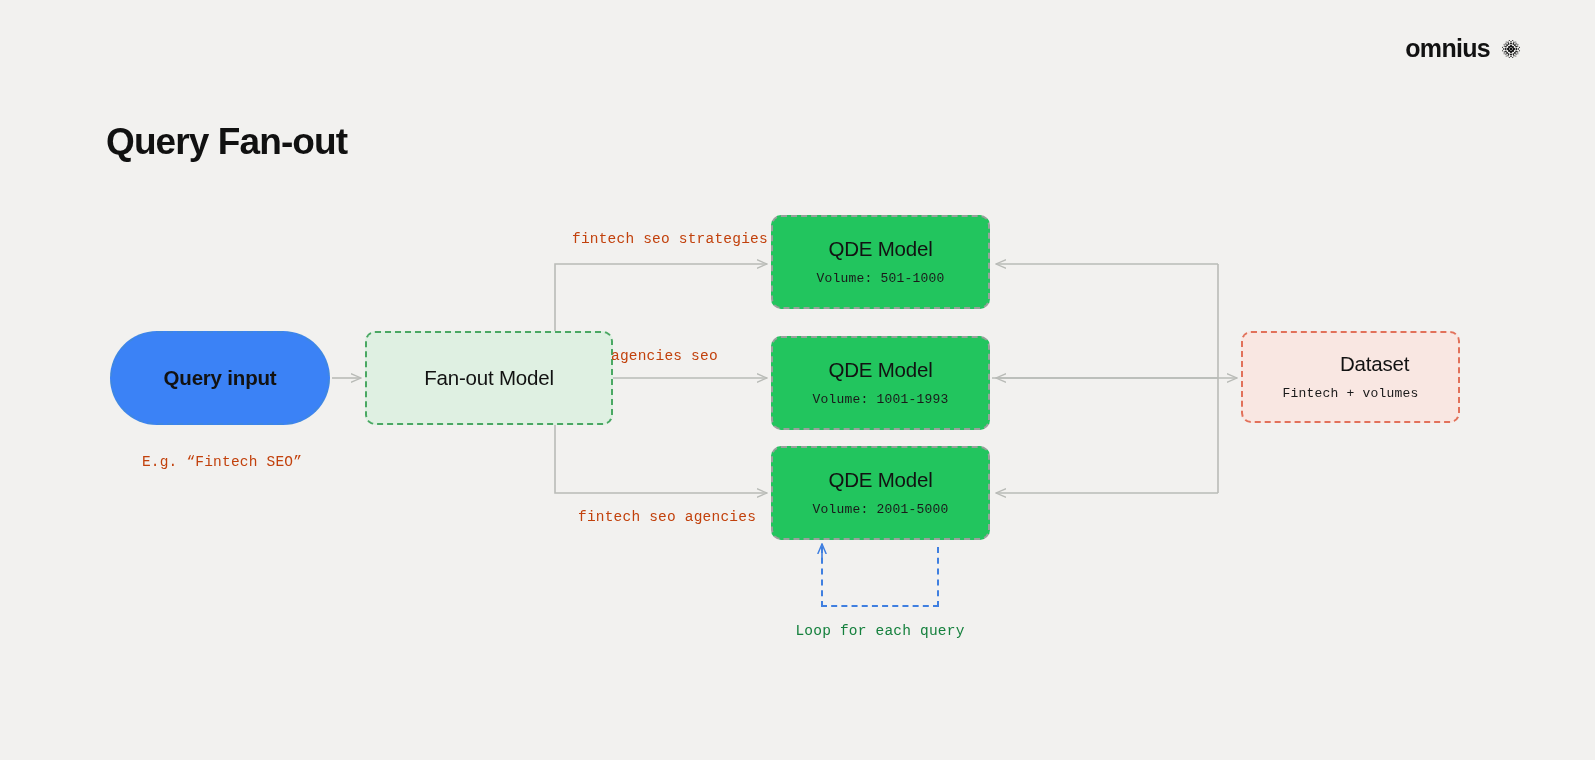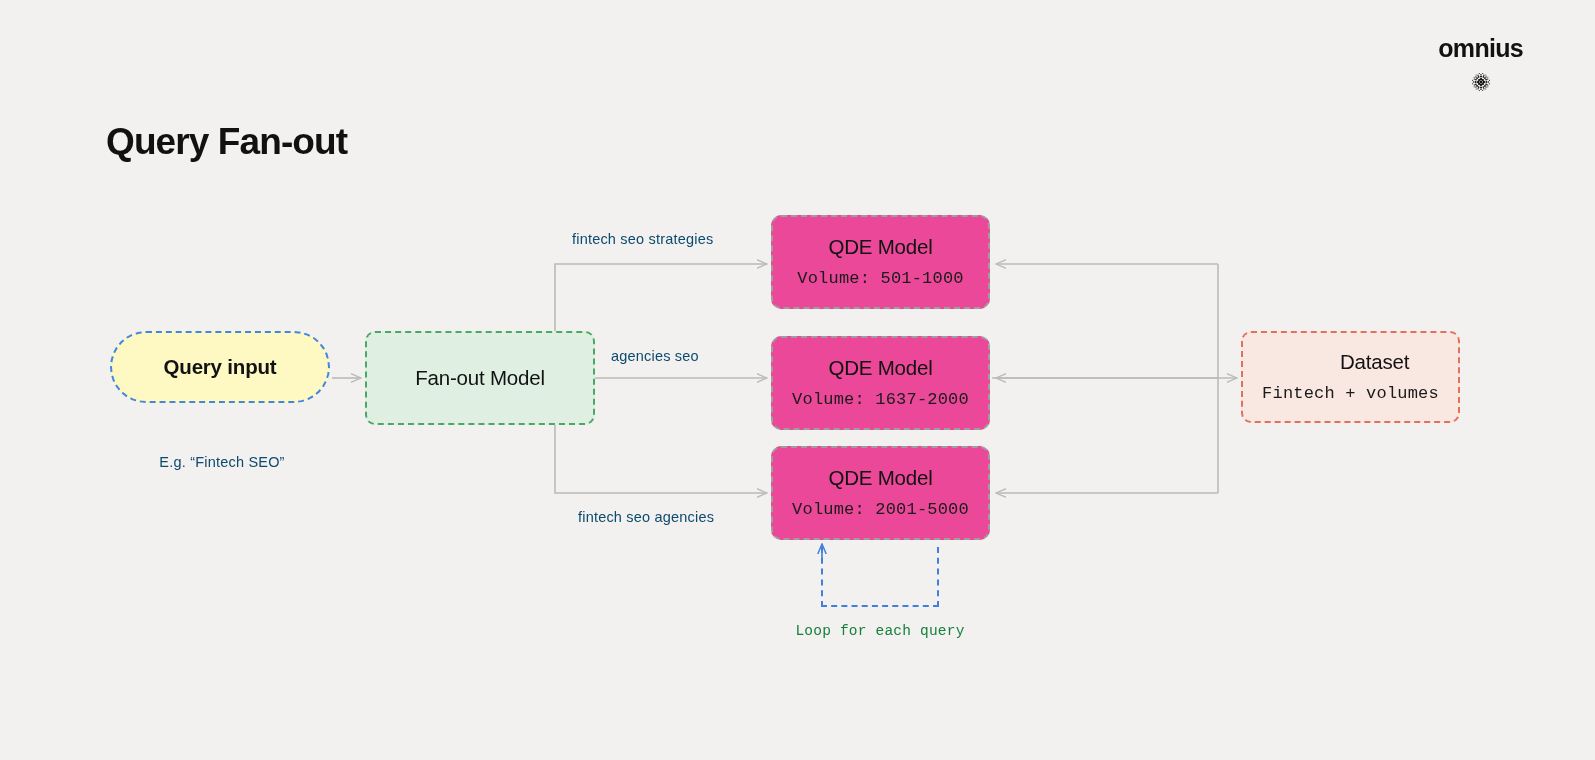--- a/index.html
+++ b/index.html
@@ -17,21 +17,20 @@
   }
 
   
   #logo {
     position: absolute;
     top: 36px;
     right: 72px;
     display: flex;
     align-items: center;
     gap: 9px;
-    flex-direction: column;
   }
   #logo .wordmark {
     font-family: "Liberation Sans", sans-serif;
     font-size: 25px;
     font-weight: 700;
     letter-spacing: -0.7px;
     color: #121212;
     line-height: 1;
   }
   #logo .mark { display: block; }
@@ -74,58 +73,58 @@
     justify-content: center;
     text-align: center;
   }
   .node .title {
     font-family: "Liberation Sans", sans-serif;
     color: #121212;
     line-height: 1.2;
   }
   .node .sub {
     font-family: "Liberation Mono", monospace;
-    font-size: 17px;
+    font-size: 13px;
     color: #1a1a1a;
     line-height: 1.2;
     margin-top: 9px;
     letter-spacing: 0.2px;
   }
 
   #node-query-input {
     left: 110px; top: 331px;
-    width: 220px; height: 72px;
-    background: #fef9c3;
+    width: 220px; height: 94px;
+    background: #3b82f6;
     border: 2px dashed #3f87e0;
     border-radius: 47px;
   }
   #node-query-input .title {
     font-size: 20.5px;
     font-weight: 700;
     letter-spacing: -0.2px;
   }
 
   #node-fanout {
     left: 365px; top: 331px;
-    width: 230px; height: 94px;
+    width: 248px; height: 94px;
     background: #dff0e2;
     border: 2px dashed #4aa863;
     border-radius: 10px;
   }
   #node-fanout .title {
     font-size: 20.5px;
     font-weight: 400;
     letter-spacing: -0.2px;
   }
 
   .node-qde {
     left: 771px;
     width: 219px;
     height: 94px;
-    background: #ec4899;
+    background: #22c55e;
     border: 2px dashed #9aa09c;
     border-radius: 10px;
   }
   .node-qde .title {
     font-size: 20.5px;
     font-weight: 400;
     letter-spacing: -0.2px;
   }
   #node-qde-0 { top: 215px; }
   #node-qde-1 { top: 336px; }
@@ -161,23 +160,23 @@
     text-align: center;
     font-family: "Liberation Mono", monospace;
     font-size: 14.5px;
     color: #15803d;
     letter-spacing: 0.2px;
   }
 
   
   .mono-label {
     position: absolute;
-    font-family: Liberation Sans, sans-serif;
+    font-family: Liberation Mono, monospace;
     font-size: 14.5px;
-    color: #0c4a6e;
+    color: #c2410c;
     letter-spacing: 0.2px;
     white-space: nowrap;
   }
   #caption-query-input {
     left: 112px; top: 454px;
     width: 220px;
     text-align: center;
   }
   #edge-label-0 { left: 572px; top: 231px; }
   #edge-label-1 { left: 611px; top: 348px; }
@@ -296,21 +295,21 @@
     <div class="title">Fan-out Model</div>
   </div>
 
   <div class="node node-qde" id="node-qde-0">
     <div class="title">QDE Model</div>
     <div class="sub">Volume: 501-1000</div>
   </div>
 
   <div class="node node-qde" id="node-qde-1">
     <div class="title">QDE Model</div>
-    <div class="sub">Volume: 1637-2000</div>
+    <div class="sub">Volume: 1001-1993</div>
   </div>
 
   <div class="node node-qde" id="node-qde-2">
     <div class="title">QDE Model</div>
     <div class="sub">Volume: 2001-5000</div>
   </div>
 
   <div class="node" id="node-dataset">
     <div class="title">Dataset</div>
     <div class="sub">Fintech + volumes</div>

